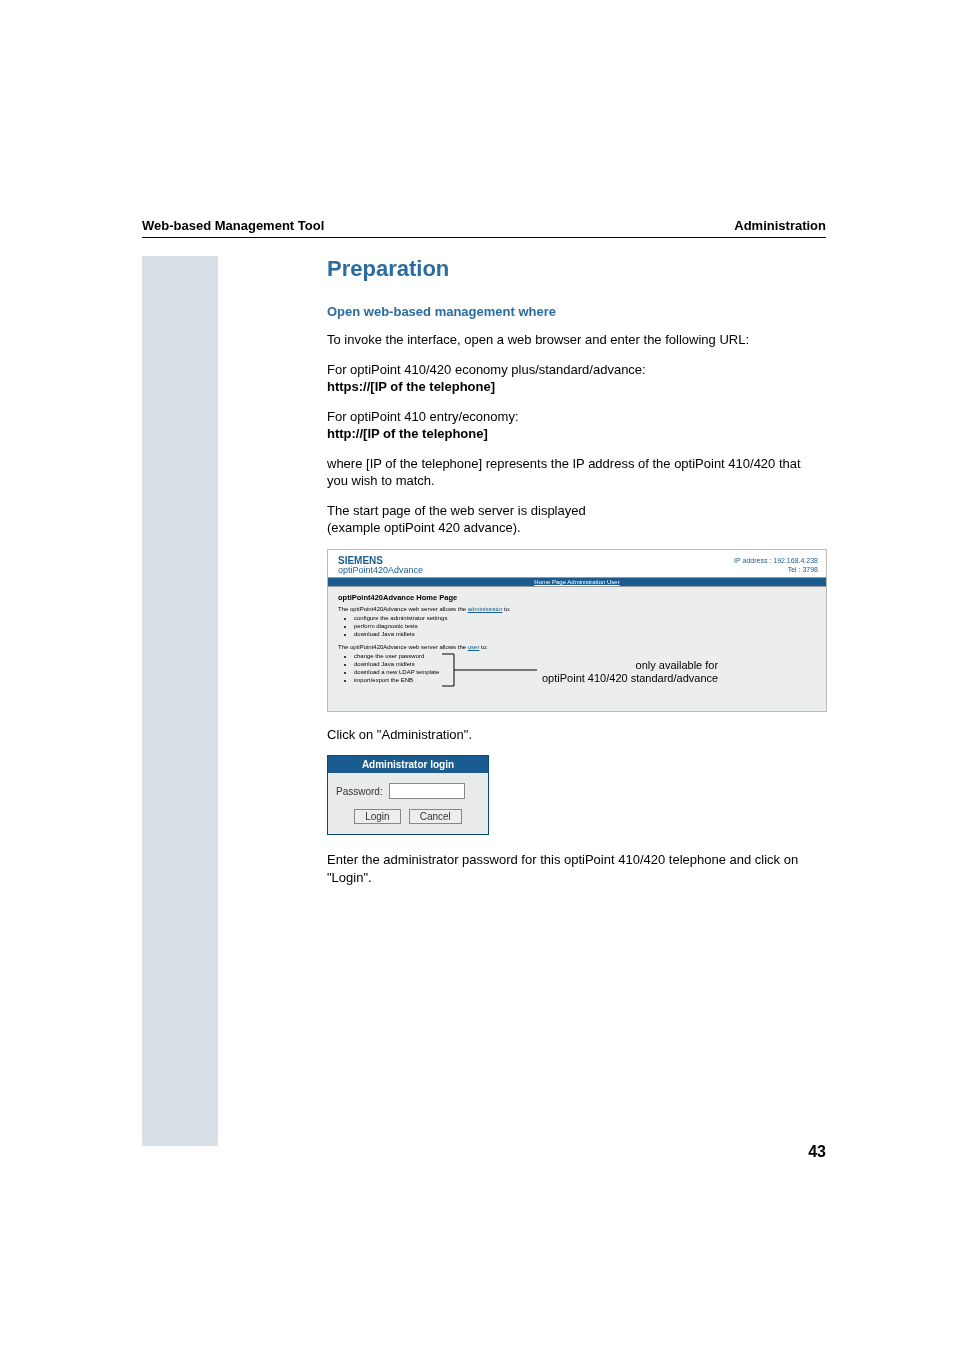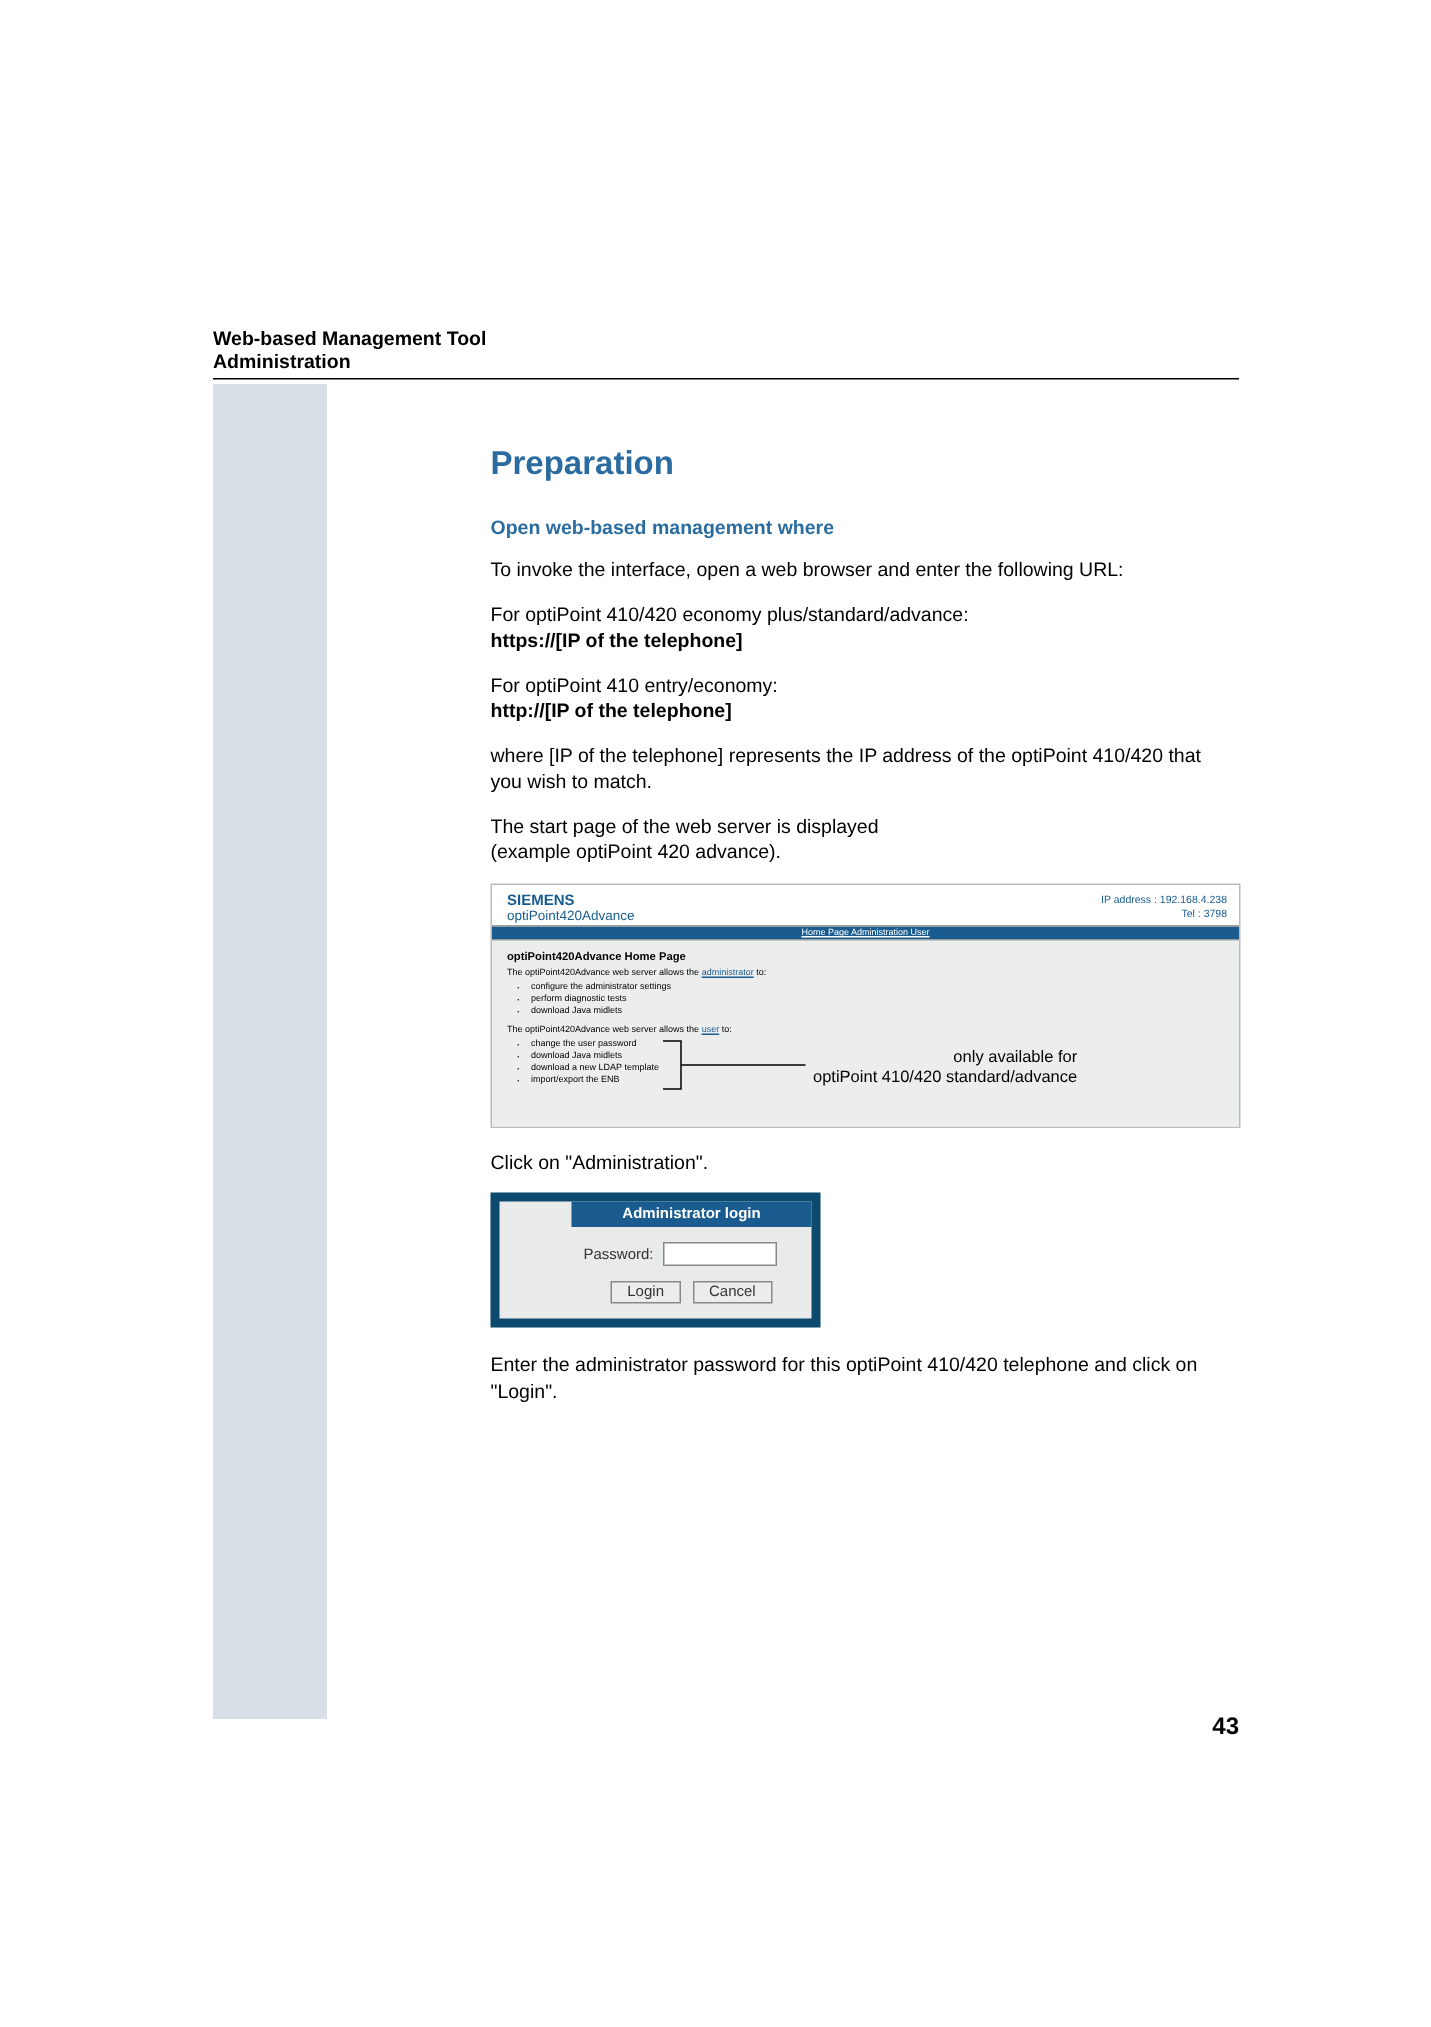--- a/index.html
+++ b/index.html
@@ -19,21 +19,20 @@
   .hdr {
     position: absolute;
     top: 218px;
     left: 142px;
     right: 128px;
     border-bottom: 1px solid #000;
     display: flex;
     justify-content: space-between;
     align-items: baseline;
     padding-bottom: 4px;
-    flex-direction: column;
   }
   .hdr-left {
     font-weight: bold;
     font-size: 13px;
     color: #000;
   }
   .hdr-right {
     font-weight: bold;
     font-size: 13px;
     color: #000;
@@ -46,21 +45,20 @@
     width: 76px;
     height: 890px;
     background: #d8dfe6;
   }
   
   .content {
     position: absolute;
     left: 327px;
     top: 256px;
     width: 498px;
-    margin-top: 40px;
   }
   .h2 {
     color: #2a6ca0;
     font-size: 22px;
     font-weight: bold;
     margin: 0 0 22px 0;
   }
   .h3 {
     color: #2a6ca0;
     font-size: 13px;
@@ -111,25 +109,24 @@
   .annot {
     position: absolute;
     font-size: 11px;
     color: #000;
     line-height: 1.2;
     text-align: right;
   }
   
   .loginbox {
     width: 160px;
-    border: 6px solid #0c4a6e;
+    border: 1px solid #0c4a6e;
     background: #e9ebeb;
     margin-bottom: 16px;
     font-size: 10px;
-    padding-left: 48px;
   }
   .login-hdr {
     background: #1a5c8f;
     color: #fff;
     text-align: center;
     font-weight: bold;
     padding: 3px 0;
     font-size: 10px;
   }
   .login-row {

